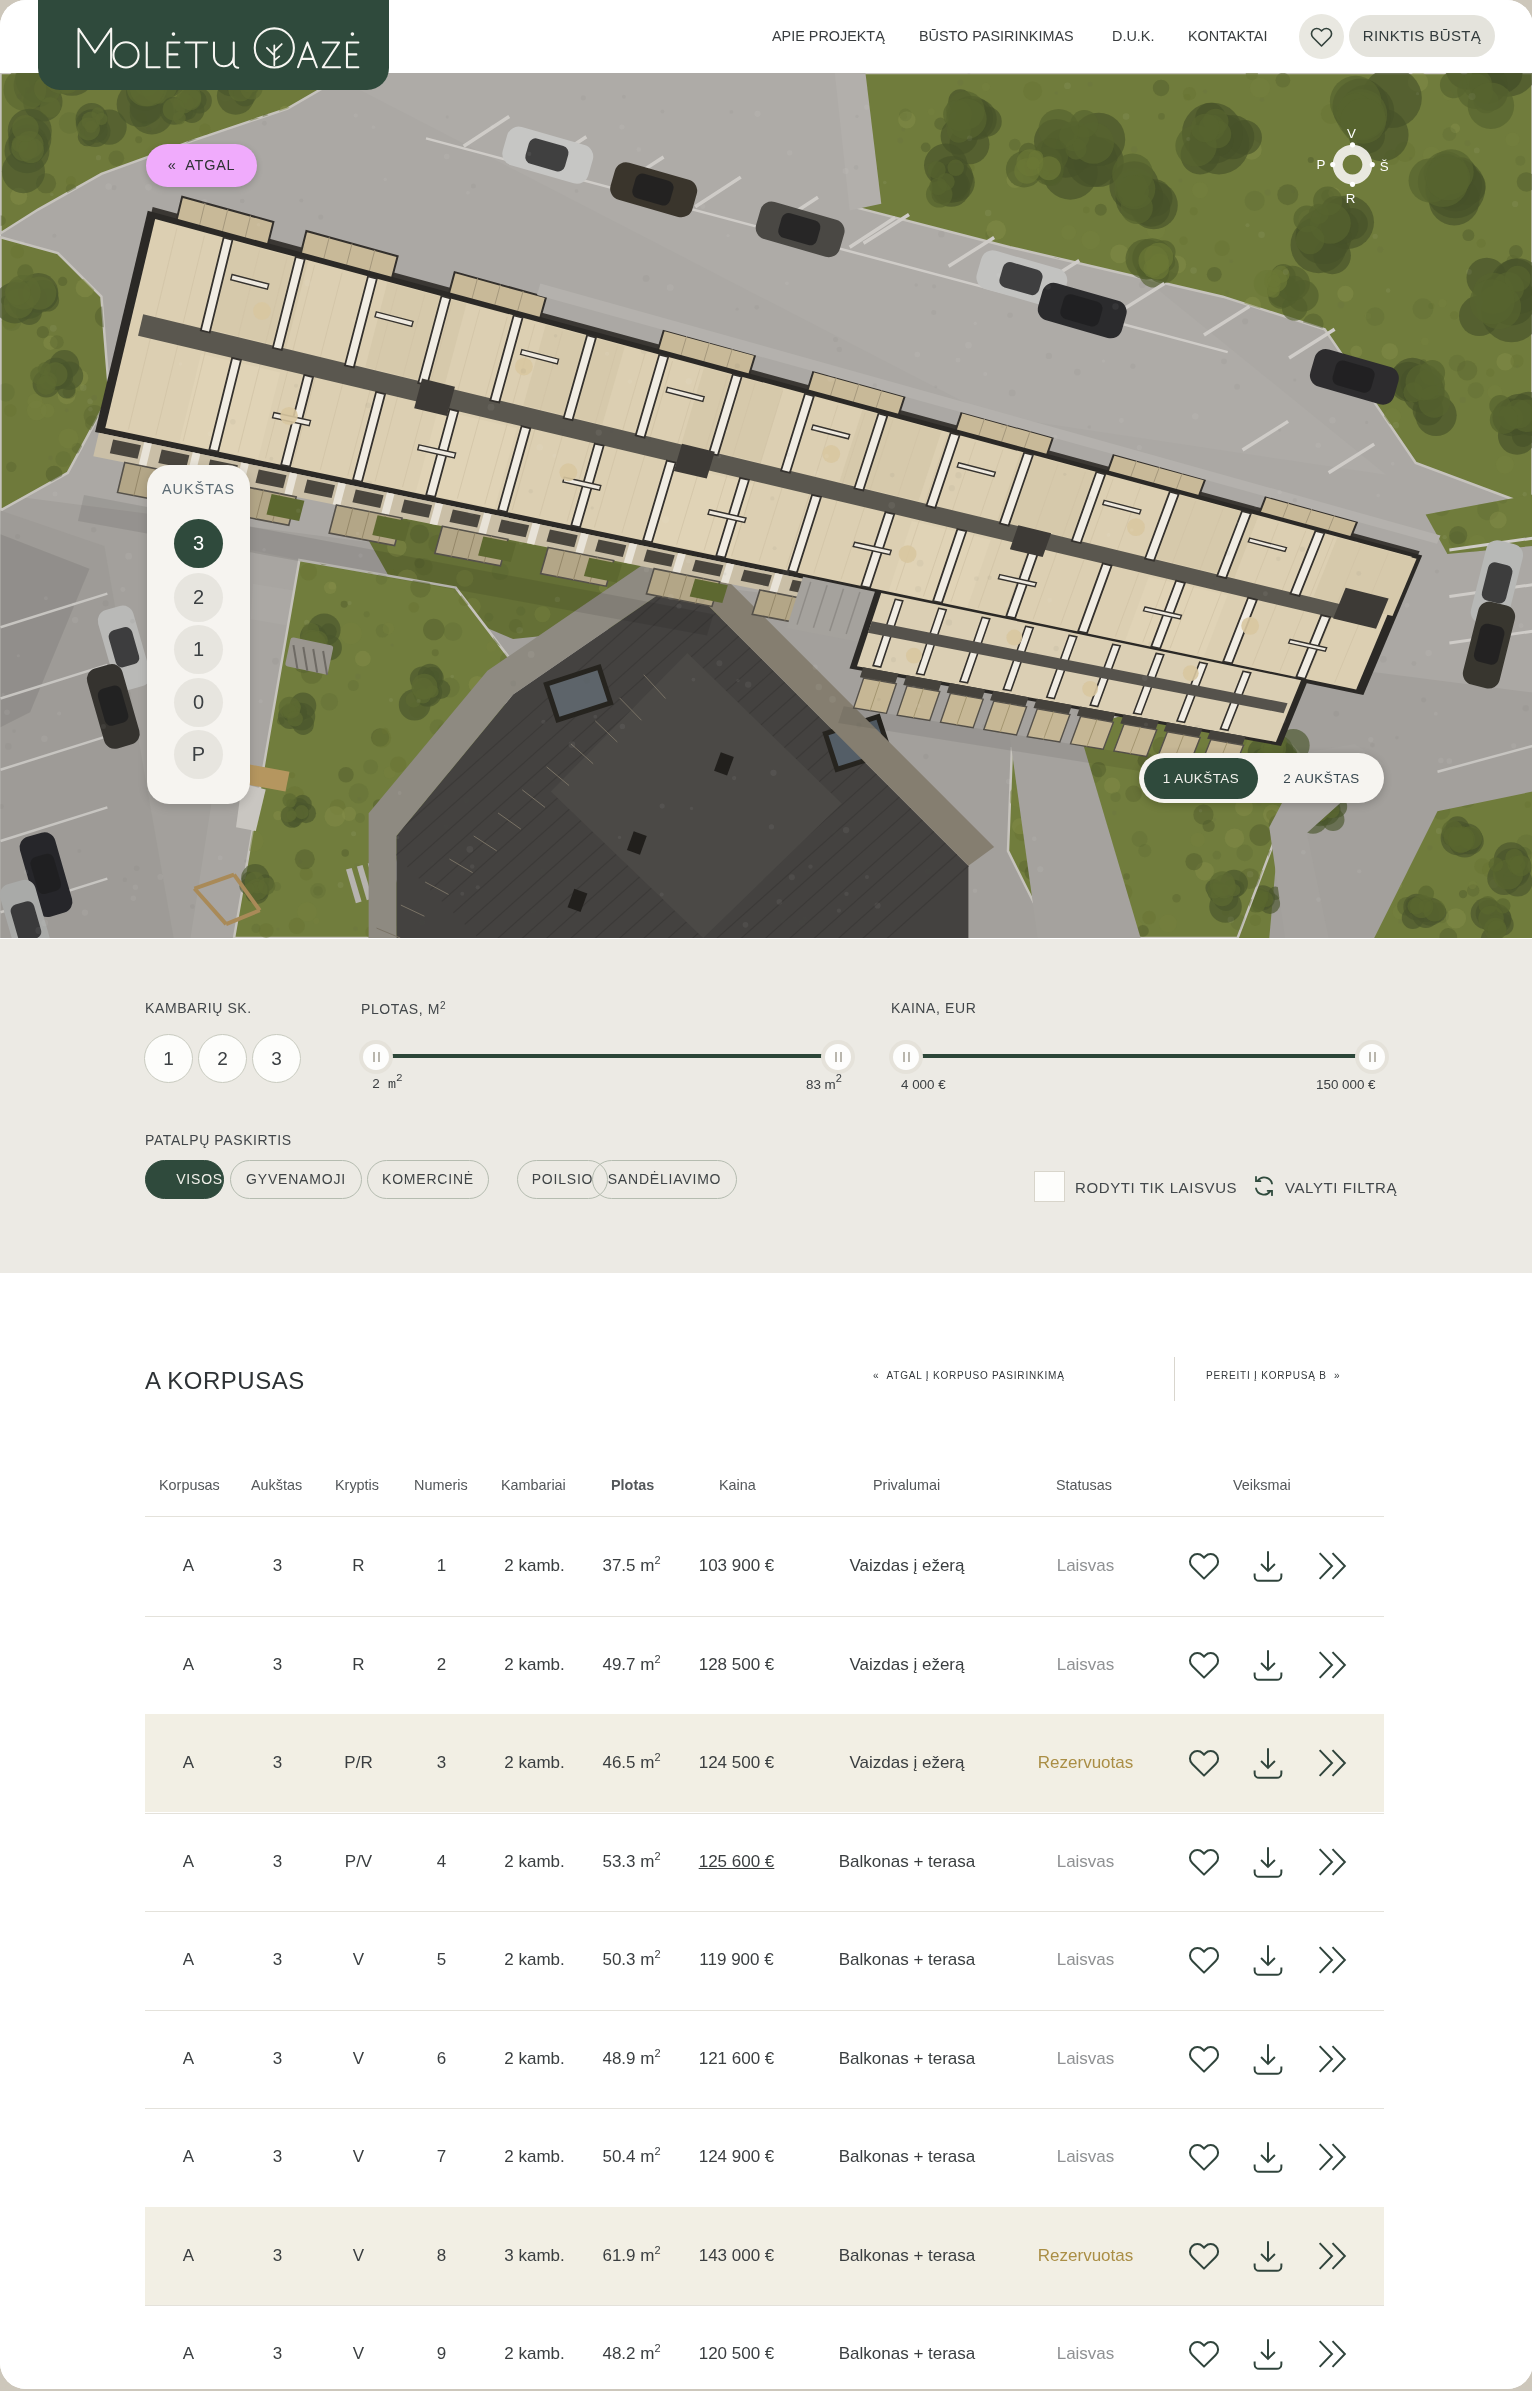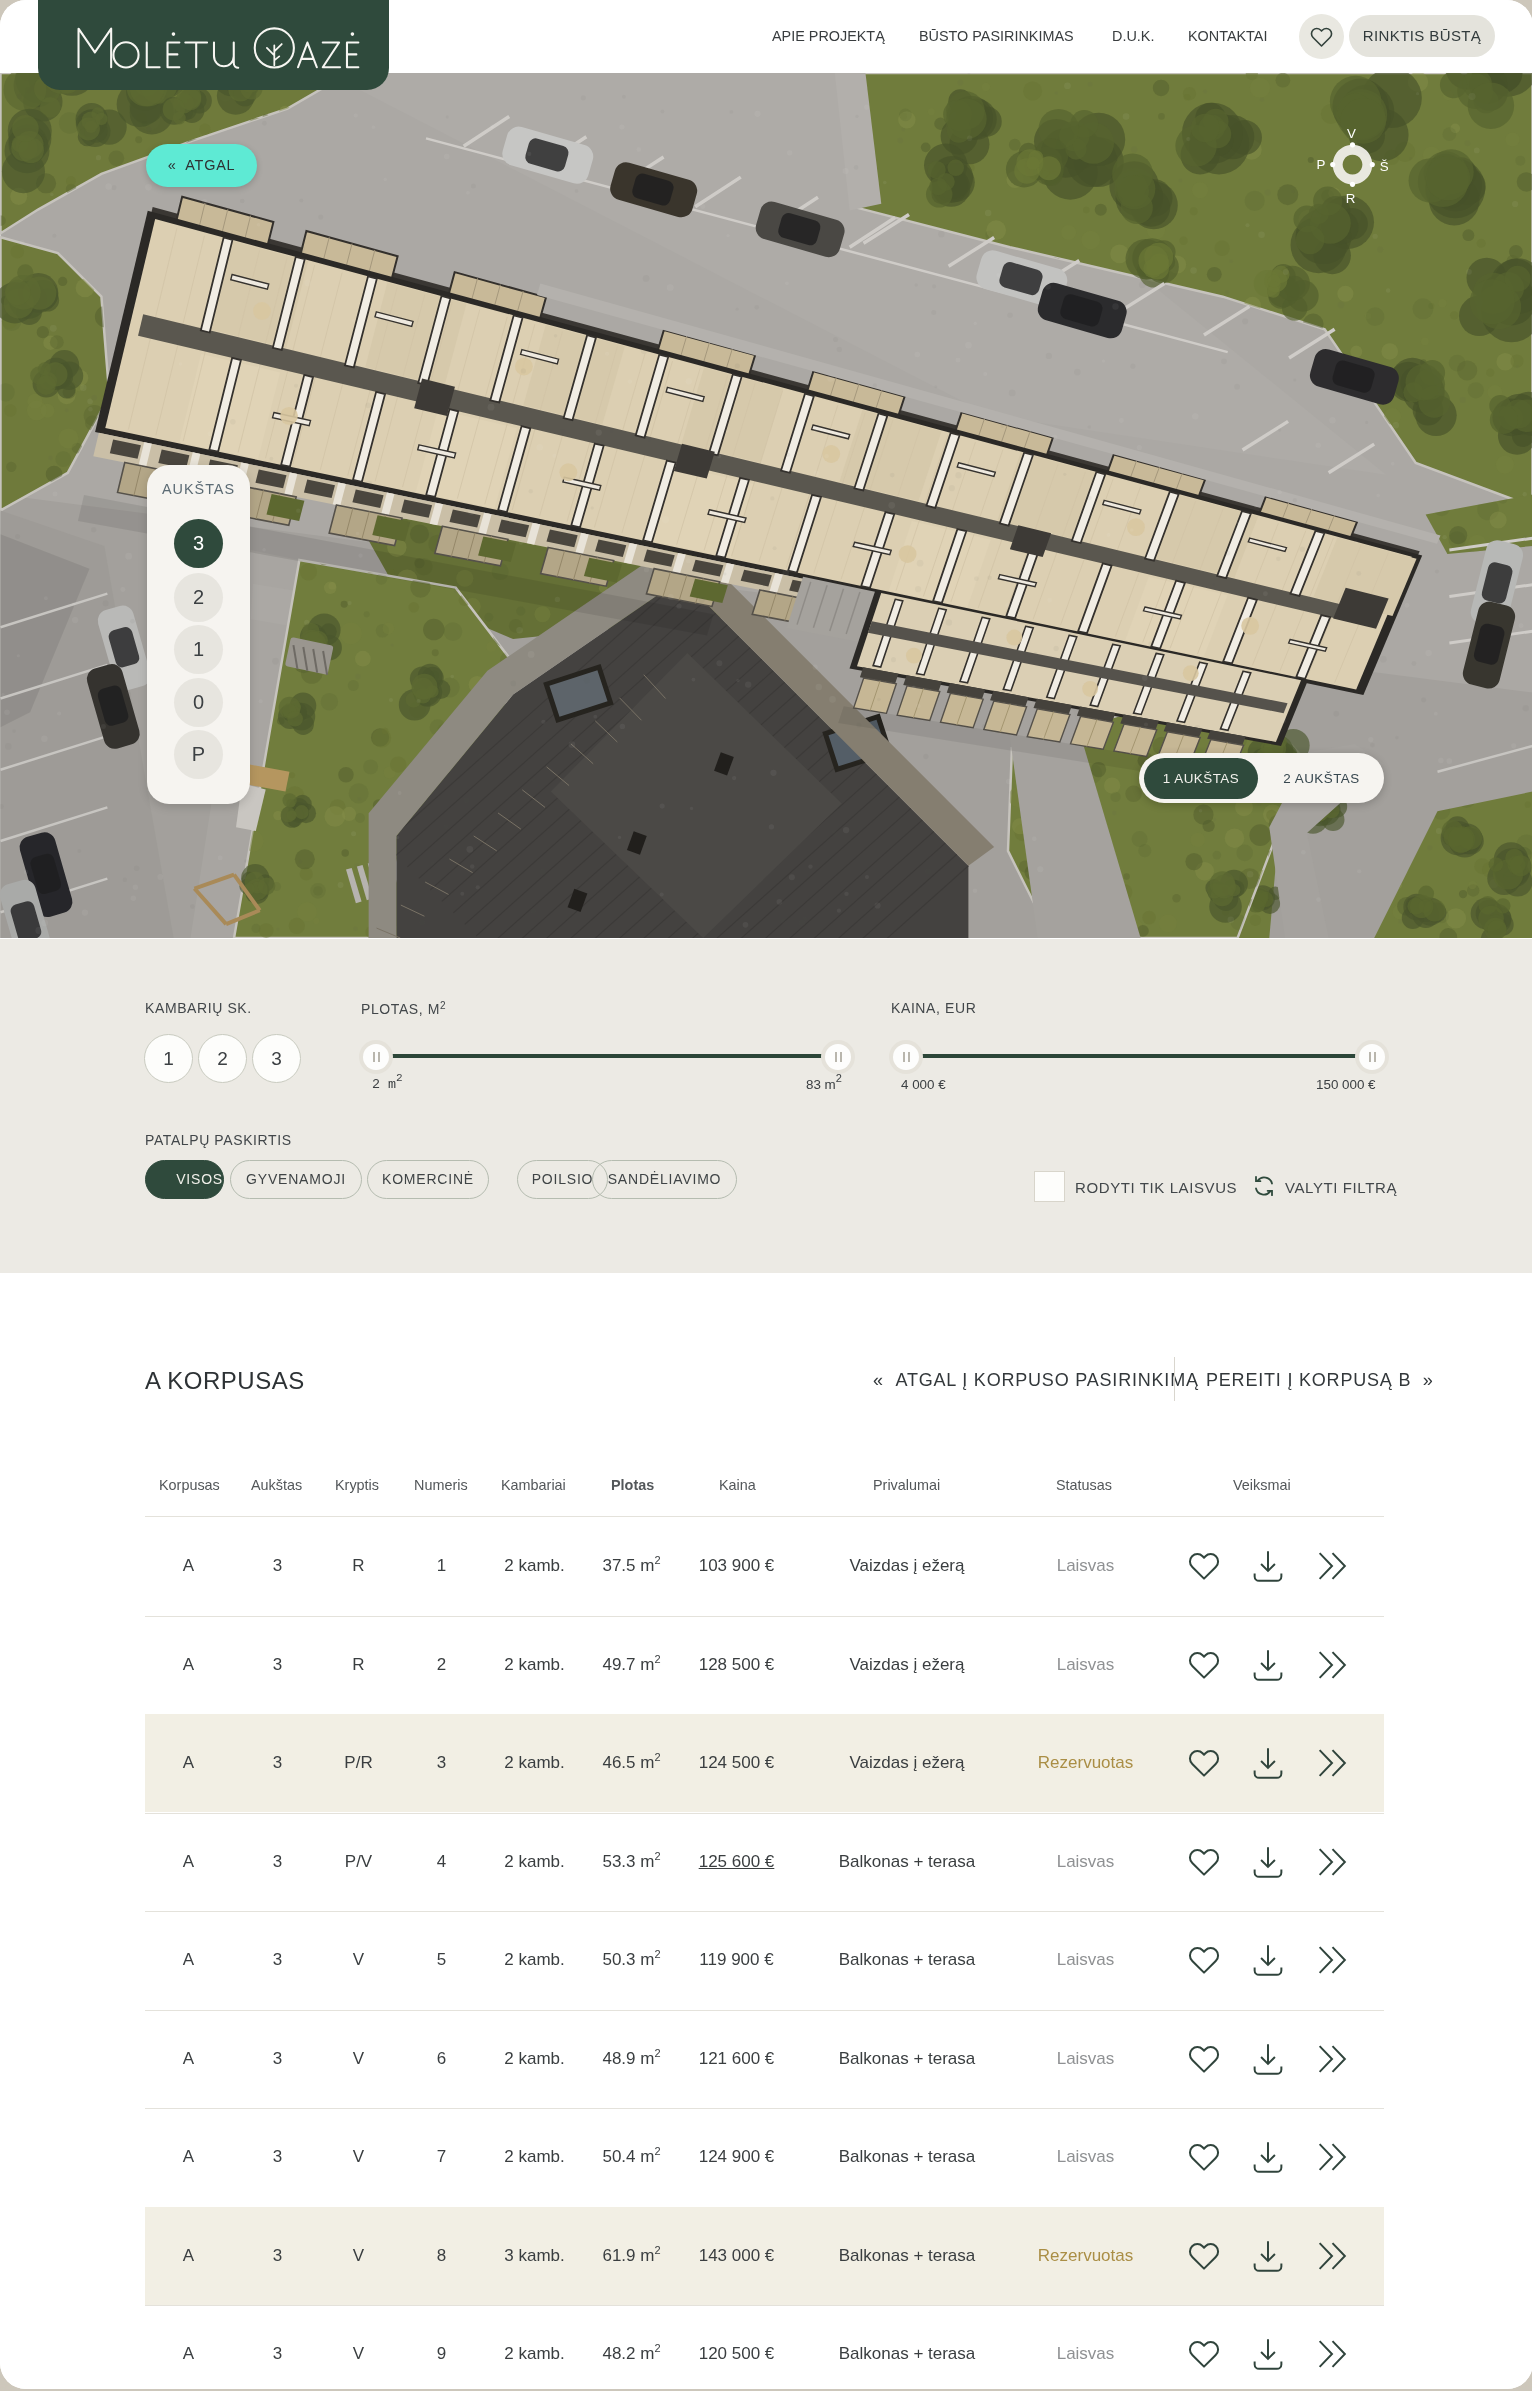--- a/index.html
+++ b/index.html
@@ -3,42 +3,42 @@
 <meta charset="utf-8">
 <style>
 * { margin:0; padding:0; box-sizing:border-box; }
 html,body { width:1533px; height:2392px; background:#cdc7bb; font-family:"Liberation Sans", sans-serif; }
 #page { position:absolute; left:0; top:0; width:1533px; height:2389px; border-radius:26px; overflow:hidden; background:#fff; }
 .abs { position:absolute; }
 .nav { position:absolute; top:0; height:73px; line-height:73px; font-size:14.4px; color:#393d3f; letter-spacing:0; white-space:nowrap; z-index:31; }
 #heartbtn { position:absolute; left:1299px; top:14px; width:45px; height:45px; border-radius:50%; background:#e9e8e1; z-index:31; }
 #rinktis { position:absolute; left:1349px; top:15px; width:146px; height:42px; border-radius:21px; background:#e4e3dc; text-align:center; line-height:42px; font-size:15px; letter-spacing:0.4px; color:#323b3c; z-index:31; }
 #logo { position:absolute; left:38px; top:0; width:351px; height:90px; background:#2f4a3c; border-radius:0 0 22px 22px; z-index:40; }
-#atgal { position:absolute; left:146px; top:144px; width:111px; height:43px; background:#5eead4; border-radius:22px; line-height:43px; text-align:center; font-size:14.4px; letter-spacing:0.8px; color:#2e3234; box-shadow:0 2px 6px rgba(0,0,0,.18); z-index:20; }
+#atgal { position:absolute; left:146px; top:144px; width:111px; height:43px; background:#f0abfc; border-radius:22px; line-height:43px; text-align:center; font-size:14.4px; letter-spacing:0.8px; color:#2e3234; box-shadow:0 2px 6px rgba(0,0,0,.18); z-index:20; }
 #floorsel { position:absolute; left:147px; top:465px; width:103px; height:339px; background:#f6f4f0; border-radius:22px; box-shadow:0 3px 10px rgba(0,0,0,.15); z-index:20; }
 #floorsel .ttl { position:absolute; left:0; top:16px; width:100%; text-align:center; font-size:14.4px; letter-spacing:1px; color:#5c6b74; }
 .fcir { position:absolute; left:27px; width:49px; height:49px; border-radius:50%; background:#e7e5df; text-align:center; line-height:49px; font-size:20px; color:#3c4043; }
 .fcir.sel { background:#2f4a3c; color:#fff; }
 #toggle { position:absolute; left:1139px; top:753px; width:245px; height:50px; background:#f6f4f0; border-radius:26px; box-shadow:0 2px 8px rgba(0,0,0,.2); z-index:20; }
 #toggle .on { position:absolute; left:5px; top:5px; width:114px; height:41px; background:#2f4a3c; border-radius:21px; color:#f2f1ec; font-size:13.4px; letter-spacing:0.5px; text-align:center; line-height:41px; }
 #toggle .off { position:absolute; left:127px; top:5px; width:111px; height:41px; color:#37474f; font-size:13.4px; letter-spacing:0.5px; text-align:center; line-height:41px; }
 #filters { position:absolute; left:0; top:939px; width:1533px; height:335px; background:#eceae4; }
 .flabel { position:absolute; font-size:14px; letter-spacing:0.6px; color:#42474a; }
 .rcir { position:absolute; top:1034px; width:49px; height:49px; border-radius:50%; background:#fdfdfb; border:1px solid #c9cbc0; text-align:center; line-height:47px; font-size:19px; color:#3c4043; }
 .track { position:absolute; top:1054px; height:4px; background:#2c4638; border-radius:2px; }
 .handle { position:absolute; top:1040px; width:34px; height:34px; border-radius:50%; background:#e5e2da; }
 .handle:after { content:""; position:absolute; left:4px; top:4px; width:26px; height:26px; border-radius:50%; background:#fdfdfc; }
 .hbar { position:absolute; z-index:2; top:12px; width:2px; height:10px; background:#b9b6ad; }
 .slbl { position:absolute; top:1077px; font-size:13.4px; color:#3c4043; }
 .pill { position:absolute; top:1160px; height:39px; border-radius:20px; border:1px solid #b5bcb0; line-height:37px; text-align:center; font-size:14px; letter-spacing:0.8px; color:#3f4446; }
 .pill.sel { background:#2f4a3c; border-color:#2f4a3c; color:#f1f0ea;text-align:right; }
 #chk { position:absolute; left:1034px; top:1171px; width:31px; height:31px; background:#fdfdfb; border:1px solid #d8d5cb; }
 #tsec { position:absolute; left:0; top:1273px; width:1533px; height:1119px; background:#fff; }
 #h1k { position:absolute; left:145px; top:1367px; font-size:24px; letter-spacing:0.5px; color:#2d3235; }
-.tlink { position:absolute; top:1370px; font-size:18px; letter-spacing:0.8px; color:#33383b; }
+.tlink { position:absolute; top:1370px; font-size:10px; letter-spacing:0.8px; color:#33383b; }
 .thead { position:absolute; top:1477px; font-size:14.4px; color:#53575a; }
 .trow { position:absolute; left:0; width:1533px; height:98px; }
 .cell { position:absolute; top:0; height:98px; line-height:98px; font-size:17px; color:#3a3e40; text-align:center; white-space:nowrap; }
 .sup { font-size:11px; position:relative; top:-7px; vertical-align:baseline; }
 .stat-l { color:#8f9193; }
 .stat-r { color:#aa8e45; }
 .hl:before { content:''; position:absolute; left:145px; width:1239px; top:0; bottom:0; background:#f2efe4; }
 .sep { position:absolute; left:145px; width:1239px; height:1px; background:#e4e2db; }
 .icon { position:absolute; top:0; width:98px; height:98px; }
 </style>

